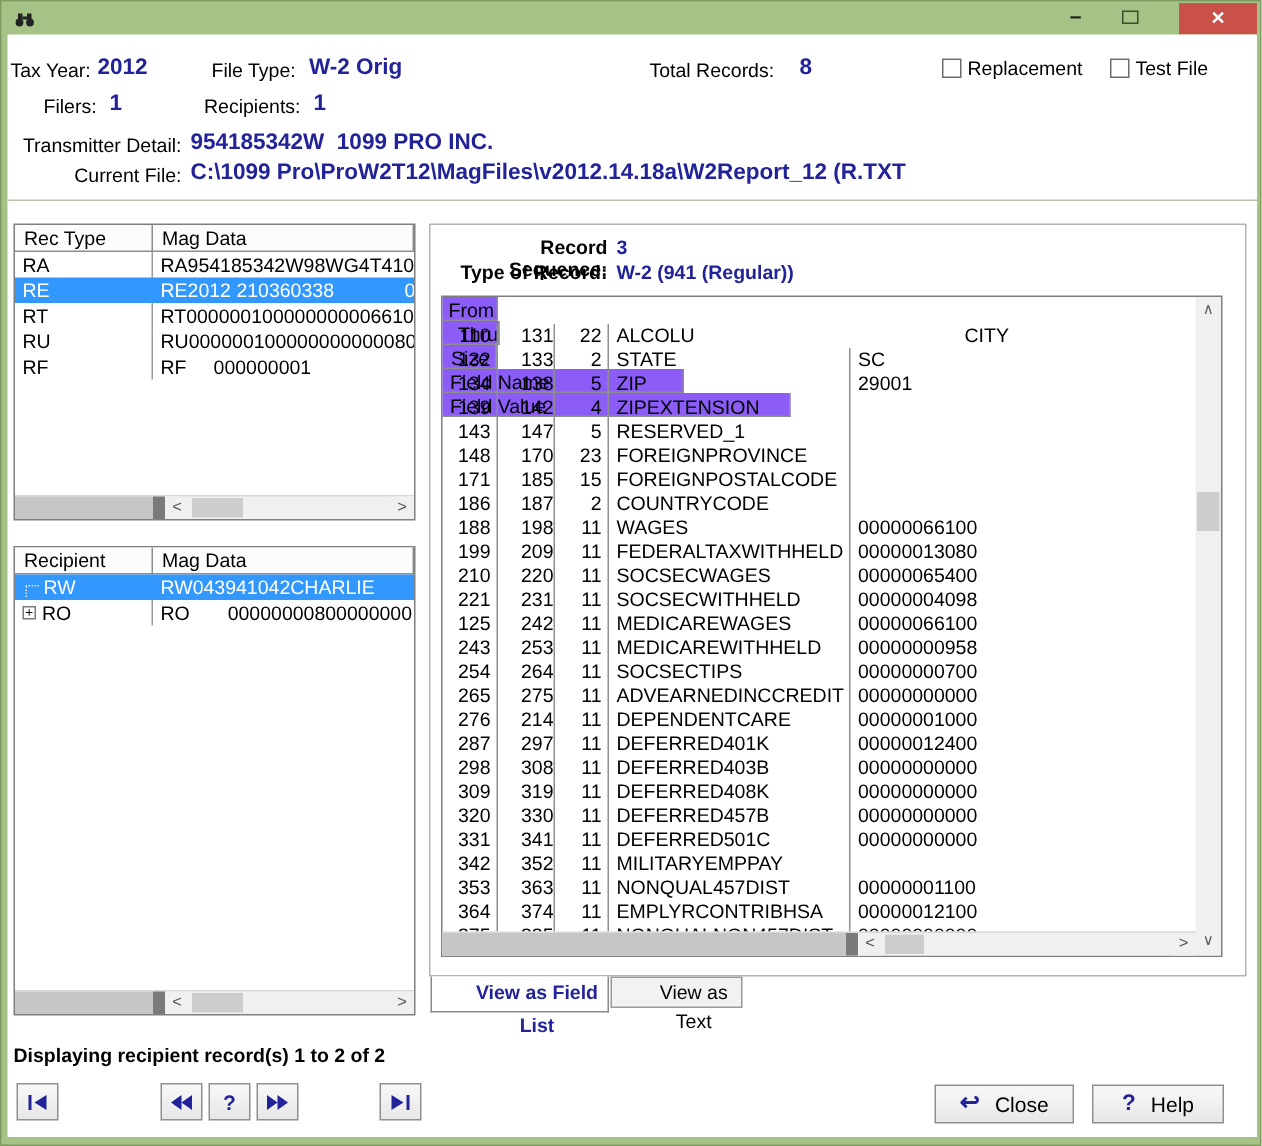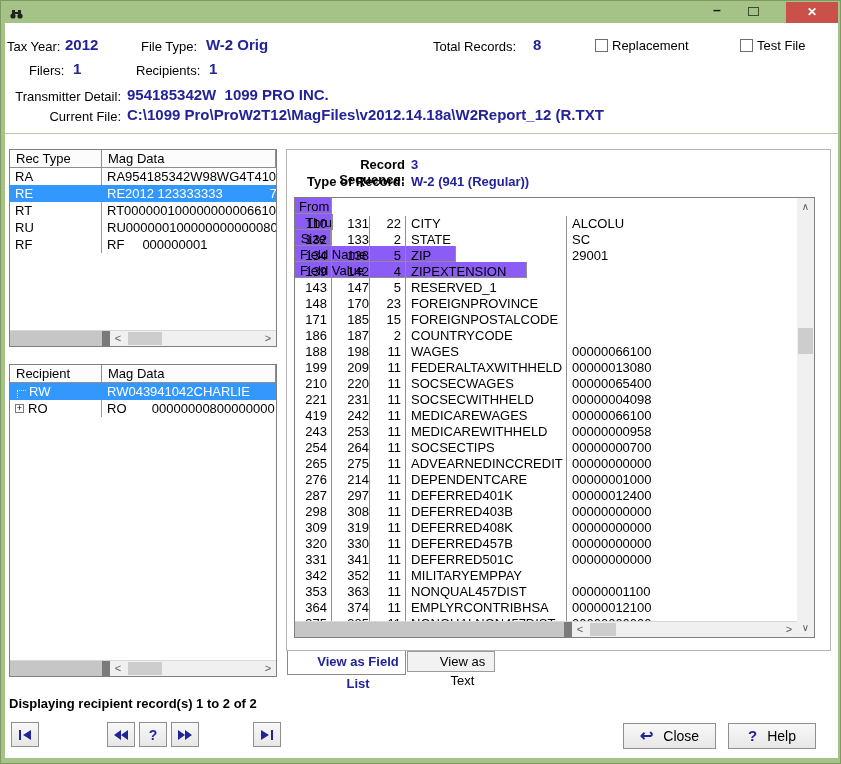--- a/index.html
+++ b/index.html
@@ -104,21 +104,21 @@
   <div class="client"></div>
   <div class="hdr-divider"></div>
 
   <span class="lbl" style="left:6px; top:38px;">Tax Year:</span>
   <span class="val" style="left:64px; top:35px;">2012</span>
   <span class="lbl" style="left:140px; top:38px;">File Type:</span>
   <span class="val" style="left:205px; top:35px;">W-2 Orig</span>
   <span class="lbl" style="left:432px; top:38px;">Total Records:</span>
   <span class="val" style="left:532px; top:35px;">8</span>
 
-  <div class="chk" style="left:594px; top:37px;">
+  <div class="chk" style="left:627px; top:37px;">
     <span class="box"></span>
     <span class="cl">Replacement</span>
   </div>
   <div class="chk" style="left:739px; top:37px;">
     <span class="box"></span>
     <span class="cl">Test File</span>
   </div>
 
   <span class="lbl" style="left:28px; top:62px;">Filers:</span>
   <span class="val" style="left:72px; top:59px;">1</span>
@@ -135,21 +135,21 @@
       <div class="ghcell" style="left:0; width:92px;">Rec Type</div>
       <div class="ghcell" style="left:92px; right:0;">Mag Data</div>
     </div>
     <div id="rec-rows">
         <div class="grow" style="top: 18px;">
           <div class="c1">RA</div>
           <div class="c2">RA954185342W98WG4T4109</div>
         </div>
         <div class="grow selected" style="top: 35px;">
           <div class="c1">RE</div>
-          <div class="c2">RE2012 123333333             7</div>
+          <div class="c2">RE2012 210360338             0</div>
         </div>
         <div class="grow" style="top: 52px;">
           <div class="c1">RT</div>
           <div class="c2">RT0000001000000000066100</div>
         </div>
         <div class="grow" style="top: 69px;">
           <div class="c1">RU</div>
           <div class="c2">RU0000001000000000000800</div>
         </div>
         <div class="grow" style="top: 86px;">
@@ -202,22 +202,22 @@
         <div class="ft-cell fh c-thru">Thru</div>
         <div class="ft-cell fh c-size">Size</div>
         <div class="ft-cell fh c-name">Field Name</div>
         <div class="ft-cell fh c-value">Field Value</div>
       </div>
       <div class="ft-body" id="ft-body">
           <div class="ft-row">
             <div class="ft-cell c-from">110</div>
             <div class="ft-cell c-thru">131</div>
             <div class="ft-cell c-size">22</div>
+            <div class="ft-cell c-value">ALCOLU</div>
             <div class="ft-cell c-name">CITY</div>
-            <div class="ft-cell c-value">ALCOLU</div>
           </div>
           <div class="ft-row">
             <div class="ft-cell c-from">132</div>
             <div class="ft-cell c-thru">133</div>
             <div class="ft-cell c-size">2</div>
             <div class="ft-cell c-name">STATE</div>
             <div class="ft-cell c-value">SC</div>
           </div>
           <div class="ft-row">
             <div class="ft-cell c-from">134</div>
@@ -283,21 +283,21 @@
             <div class="ft-cell c-value">00000065400</div>
           </div>
           <div class="ft-row">
             <div class="ft-cell c-from">221</div>
             <div class="ft-cell c-thru">231</div>
             <div class="ft-cell c-size">11</div>
             <div class="ft-cell c-name">SOCSECWITHHELD</div>
             <div class="ft-cell c-value">00000004098</div>
           </div>
           <div class="ft-row">
-            <div class="ft-cell c-from">419</div>
+            <div class="ft-cell c-from">125</div>
             <div class="ft-cell c-thru">242</div>
             <div class="ft-cell c-size">11</div>
             <div class="ft-cell c-name">MEDICAREWAGES</div>
             <div class="ft-cell c-value">00000066100</div>
           </div>
           <div class="ft-row">
             <div class="ft-cell c-from">243</div>
             <div class="ft-cell c-thru">253</div>
             <div class="ft-cell c-size">11</div>
             <div class="ft-cell c-name">MEDICAREWITHHELD</div>

